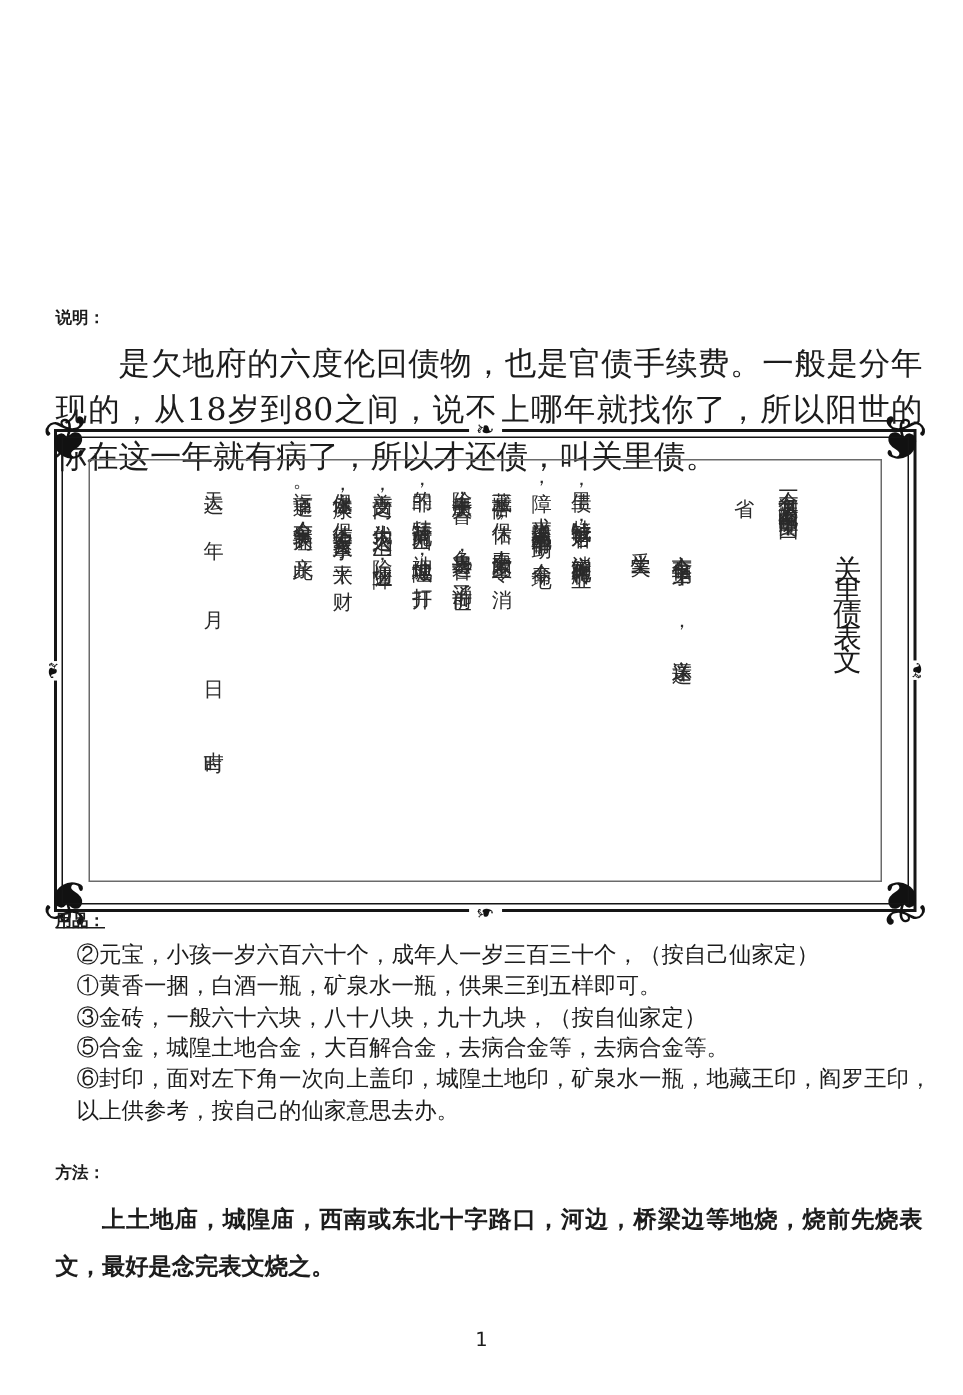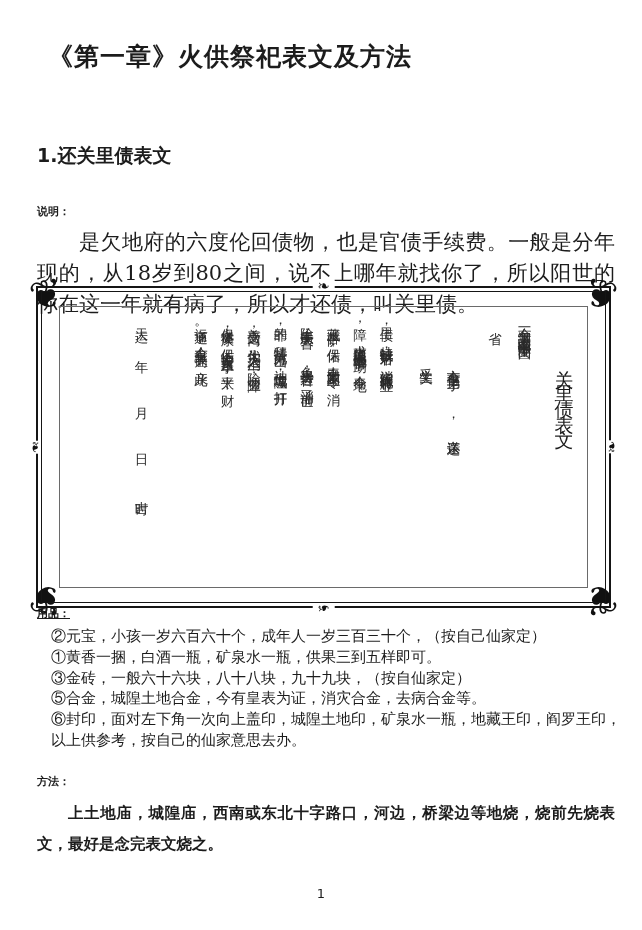--- a/index.html
+++ b/index.html
@@ -99,23 +99,21 @@
     position: absolute; left: 0; right: 0; top: 886px;
     text-align: center; font-size: 13px;
     font-family: "DejaVu Sans", "Liberation Sans", sans-serif;
   }
 </style>
 </head>
 <body>
 
 <div class="page">
 
-  <h1 class="doc-title">《第一章》火供祭祀表文及方法</h1>
 
-  <h2 class="section-heading">1.还关里债表文</h2>
 
   <div class="label shuoming-label">说明：</div>
   <p class="shuoming-text">是欠地府的六度伦回债物，也是官债手续费。一般是分年现的，从18岁到80之间，说不上哪年就找你了，所以阳世的你在这一年就有病了，所以才还债，叫关里债。</p>
 
   <div class="frame">
     <span class="orn orn-corner orn-tl">❦</span>
     <span class="orn orn-corner orn-tr">❦</span>
     <span class="orn orn-corner orn-bl">❦</span>
     <span class="orn orn-corner orn-br">❦</span>
     <span class="orn orn-mid orn-top">❧</span>
@@ -143,21 +141,21 @@
         </div>
       </div>
     </div>
   </div>
 
   <div class="label yongpin-label">用品：</div>
   <div class="yongpin-list">
     <div class="yongpin-item">②元宝，小孩一岁六百六十个，成年人一岁三百三十个，（按自己仙家定）</div>
     <div class="yongpin-item">①黄香一捆，白酒一瓶，矿泉水一瓶，供果三到五样即可。</div>
     <div class="yongpin-item">③金砖，一般六十六块，八十八块，九十九块，（按自仙家定）</div>
-    <div class="yongpin-item">⑤合金，城隍土地合金，今有皇表为证，消灾合金，去病合金等。</div>
+    <div class="yongpin-item">⑤合金，城隍土地合金，大百解合金，去病合金等，去病合金等。</div>
     <div class="yongpin-item">⑥封印，面对左下角一次向上盖印，城隍土地印，矿泉水一瓶，地藏王印，阎罗王印，</div>
     <div class="yongpin-item">以上供参考，按自己的仙家意思去办。</div>
   </div>
 
   <div class="label method-label">方法：</div>
   <p class="method-text">上土地庙，城隍庙，西南或东北十字路口，河边，桥梁边等地烧，烧前先烧表文，最好是念完表文烧之。</p>
 
   <div class="page-number">1</div>
 
 </div>

